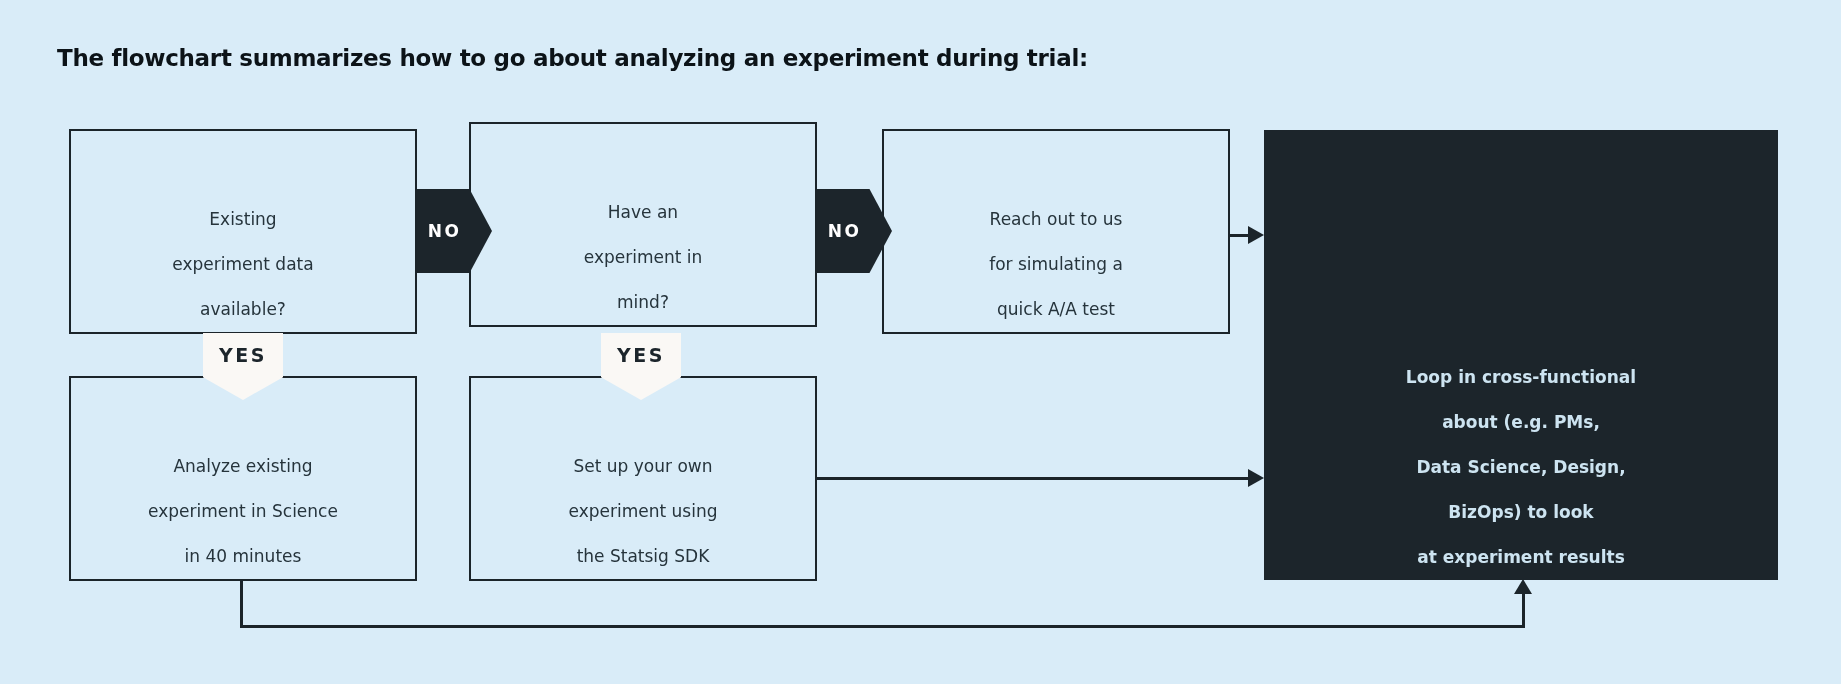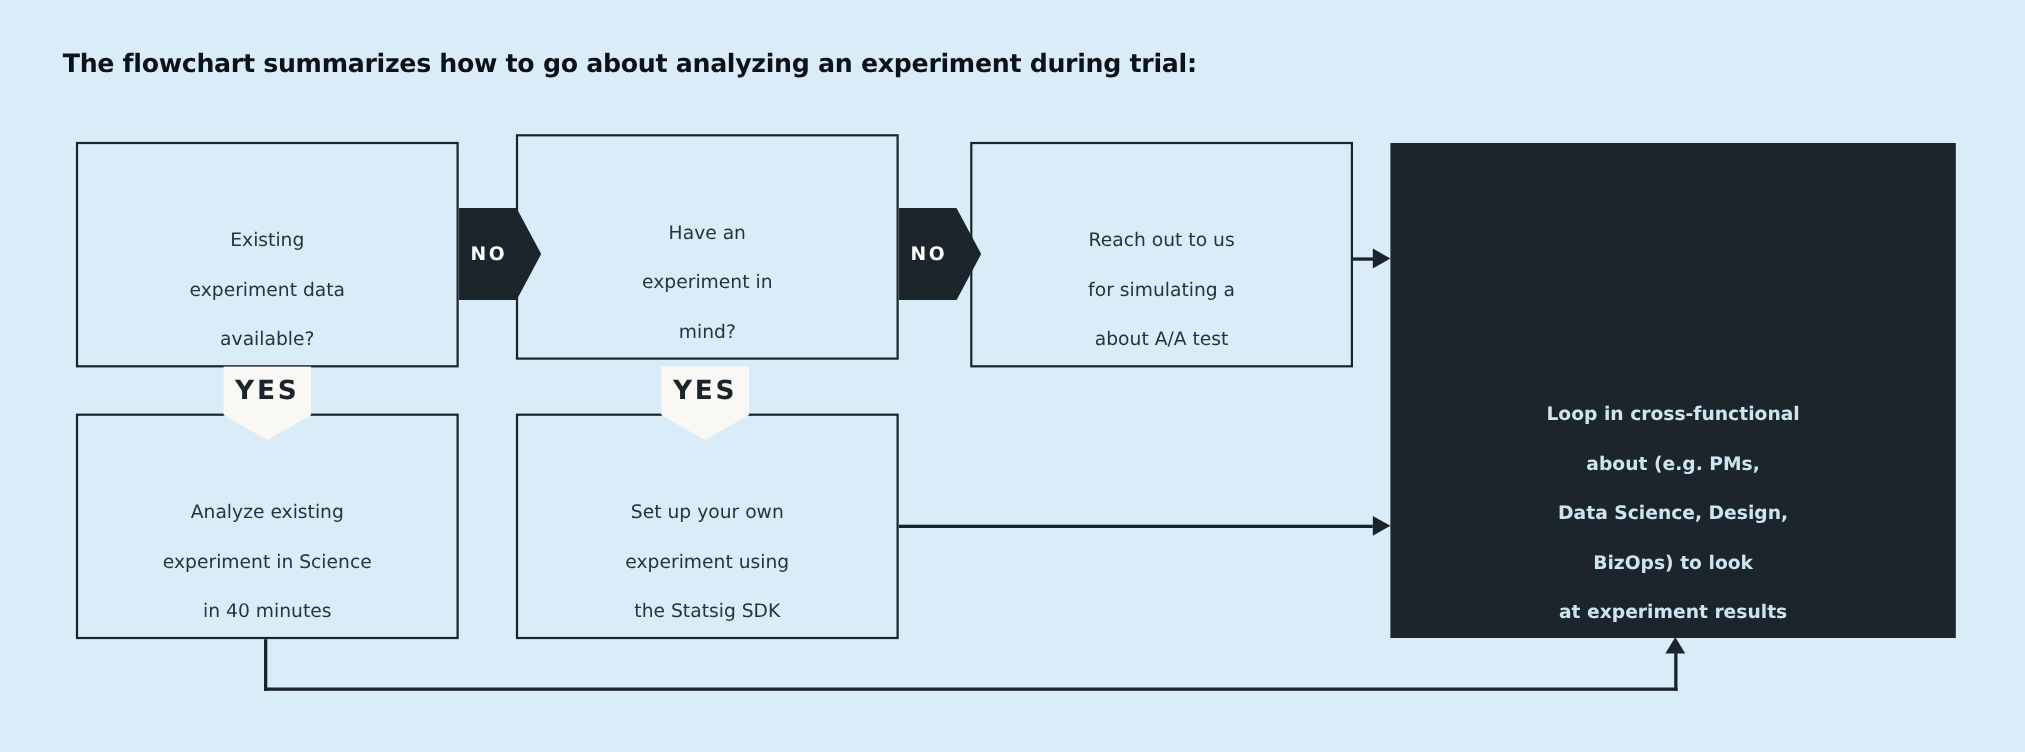--- a/index.html
+++ b/index.html
@@ -50,21 +50,21 @@
     font-size:17px;font-weight:700;letter-spacing:2.5px;
   }
   .no-tag-1{left:417px;top:189px;}
   .no-tag-2{left:817px;top:189px;}
   .yes-tag{
     position:absolute;width:80px;height:67px;z-index:3;
     background:var(--yes-tag-bg);color:var(--yes-tag-text);
     clip-path:polygon(0 0,100% 0,100% 66%,50% 100%,0 66%);
     display:flex;align-items:center;justify-content:center;
     padding-bottom:24px;box-sizing:border-box;
-    font-size:24px;font-weight:700;letter-spacing:2.5px;
+    font-size:19px;font-weight:700;letter-spacing:2.5px;
   }
   .yes-tag-1{left:203px;top:333px;}
   .yes-tag-2{left:601px;top:333px;}
   .line-seg{position:absolute;background:var(--box-border);z-index:0;}
   .arrowA-line{left:1214px;top:234px;width:36px;height:3px;}
   .arrowB-line{left:817px;top:477px;width:431px;height:3px;}
   .elbow-v1{left:240px;top:581px;width:3px;height:47px;}
   .elbow-h{left:240px;top:625px;width:1285px;height:3px;}
   .elbow-v2{left:1522px;top:593px;width:3px;height:35px;}
   .arrowhead{position:absolute;width:0;height:0;z-index:0;}
@@ -99,21 +99,21 @@
 
   <div class="box box2">
     <div>Have an</div>
     <div>experiment in</div>
     <div>mind?</div>
   </div>
 
   <div class="box box3">
     <div>Reach out to us</div>
     <div>for simulating a</div>
-    <div>about A/A test</div>
+    <div>quick A/A test</div>
   </div>
 
   <div class="box box4">
     <div>Analyze existing</div>
     <div>experiment in Science</div>
     <div>in 40 minutes</div>
   </div>
 
   <div class="box box5">
     <div>Set up your own</div>

